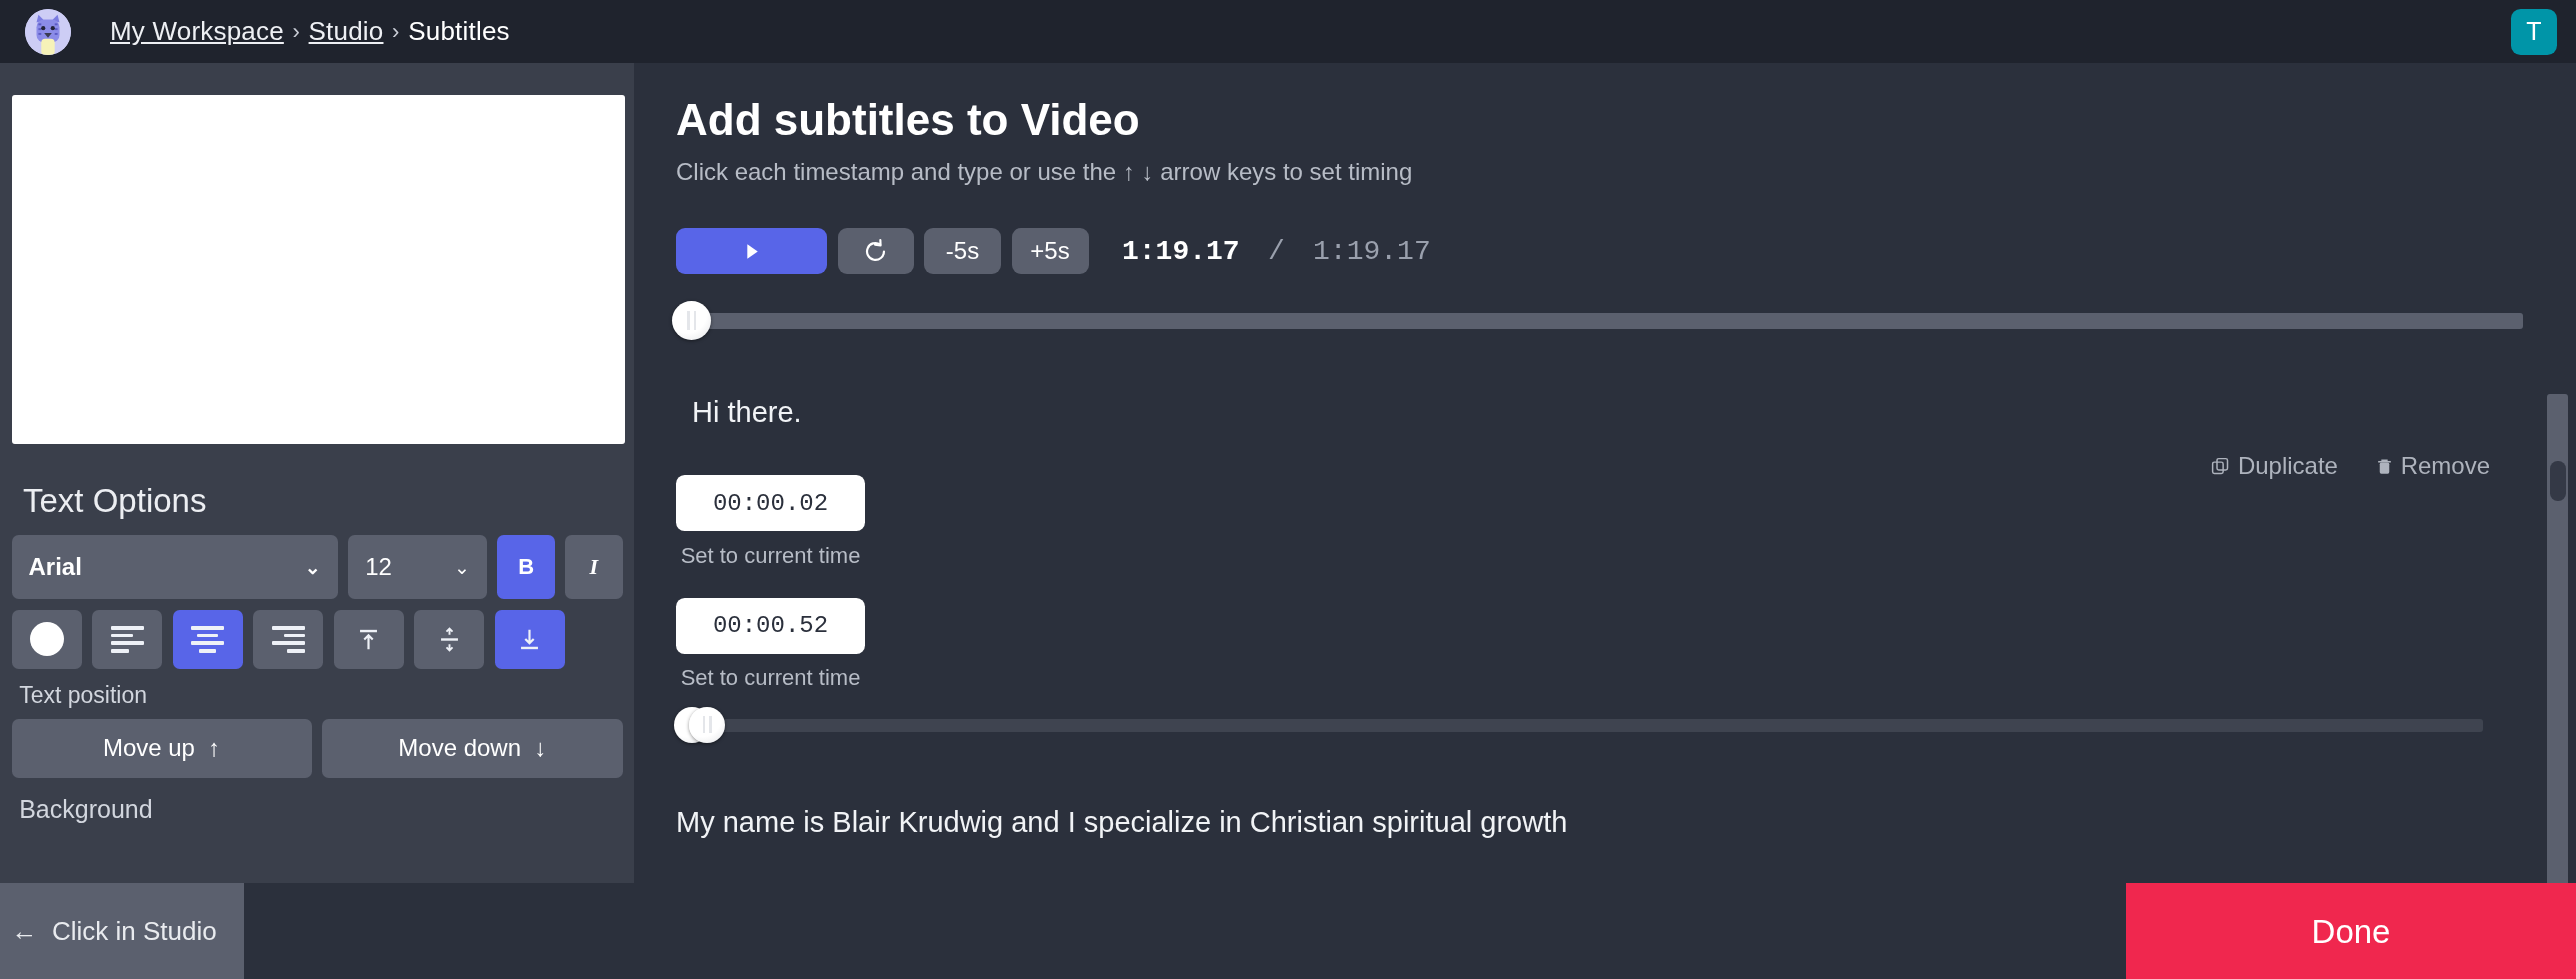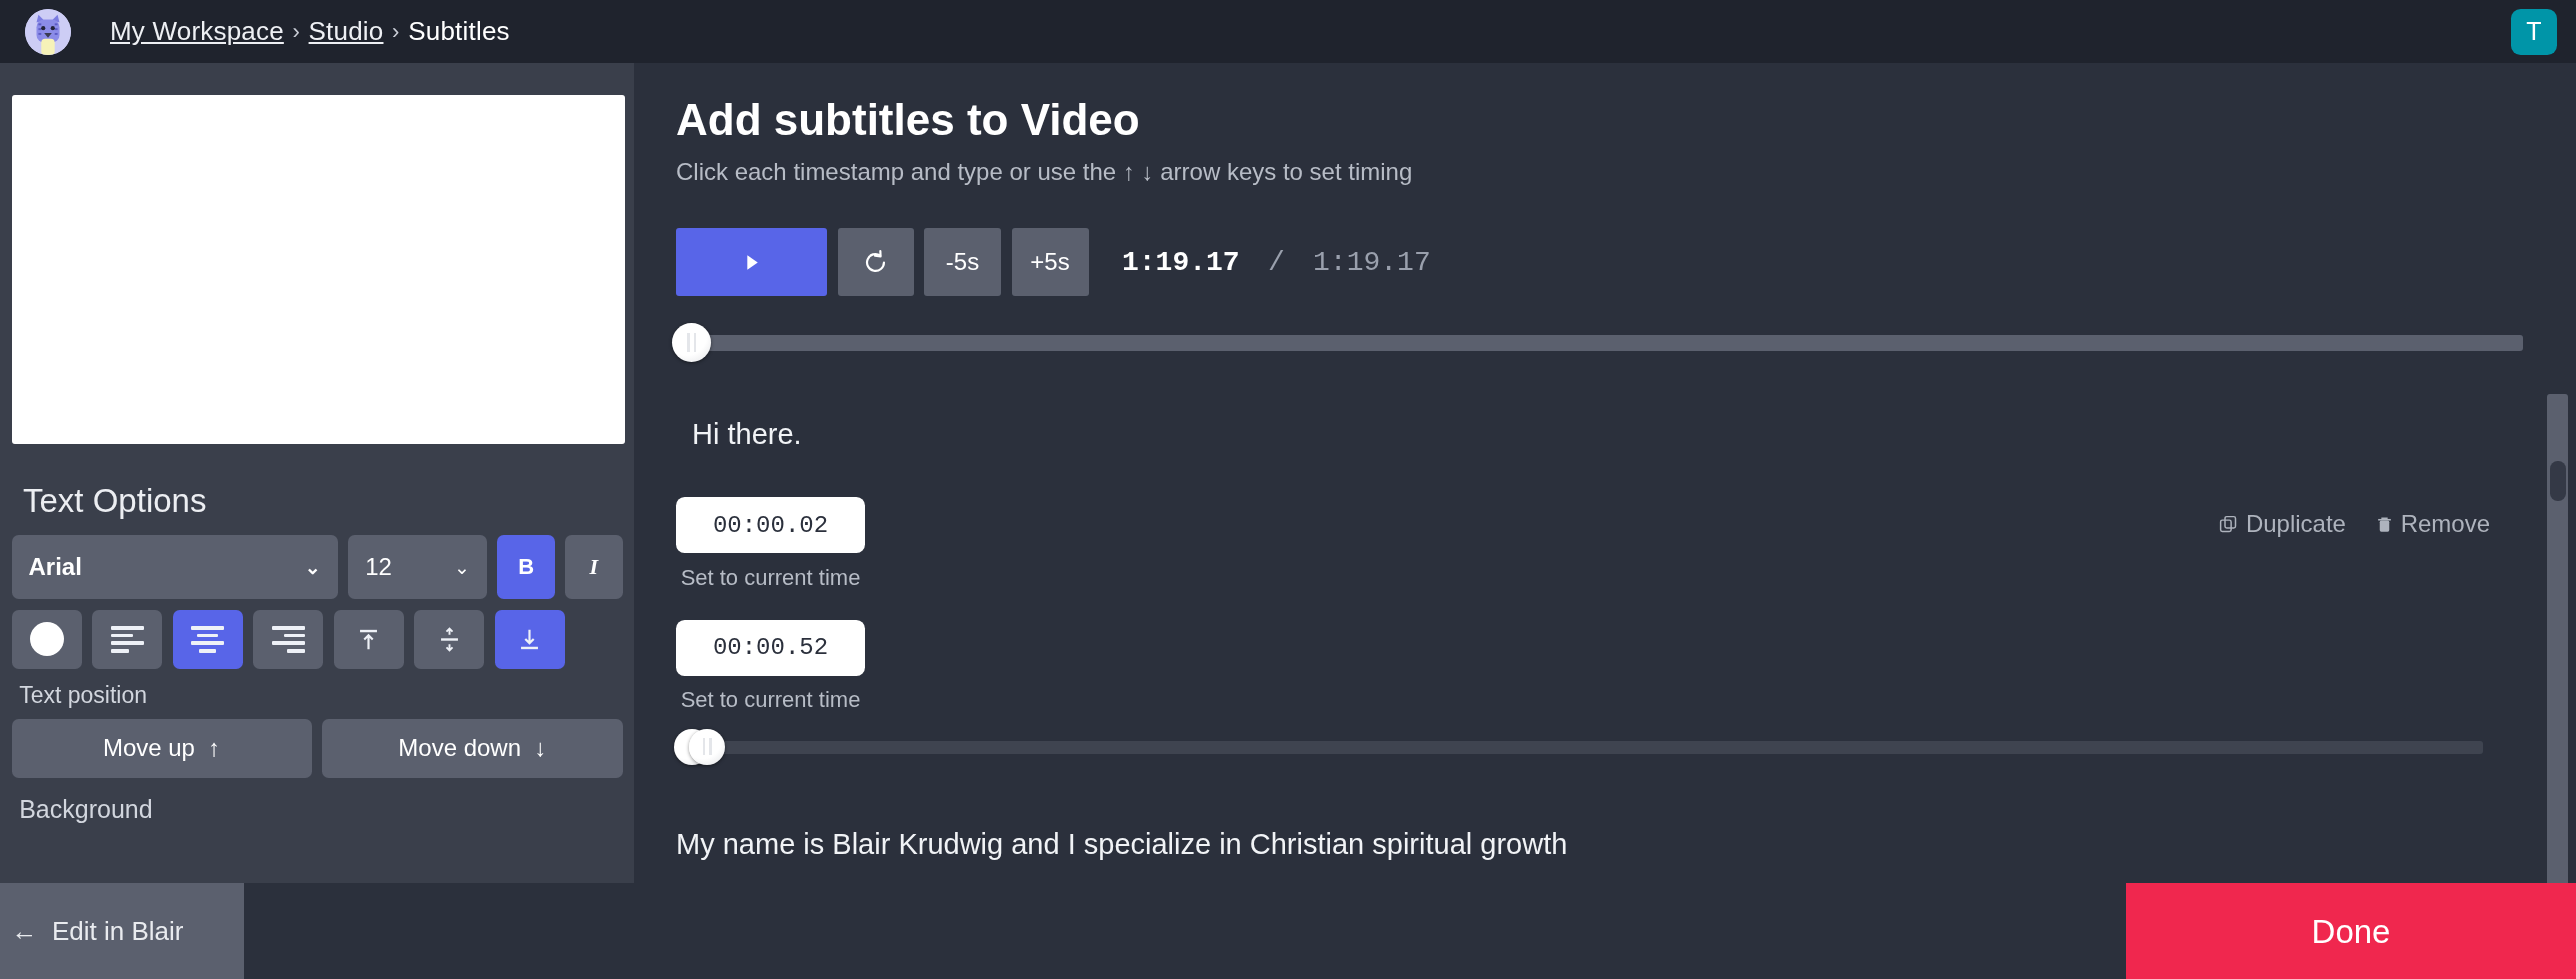--- a/index.html
+++ b/index.html
@@ -87,21 +87,21 @@
   
   .main {
     position: absolute; left: 634px; top: 63px;
     width: 1942px; height: 820px; background: #2b303c; overflow: hidden;
   }
   .main-h1 { font-size: 44px; font-weight: bold; color: #fff; margin: 32px 0 0 42px; }
   .main-sub { font-size: 24px; color: #b7bcc6; margin: 13.4px 0 0 42px; }
 
   .player-row { display: flex; align-items: center; margin: 42px 0 0 42px; gap: 10.5px; }
   .pbtn {
-    border: none; border-radius: 3px; height: 68px; color: #fff;
+    border: none; border-radius: 9px; height: 46px; color: #fff;
     font-size: 24px; display: flex; align-items: center; justify-content: center;
     cursor: pointer; background: #5b606e;
   }
   .pbtn.play { background: #5865e8; width: 151px; }
   .pbtn.sq { width: 76px; }
   .pbtn.w { width: 77px; }
   .timecode {
     margin-left: 23px; font-family: "Liberation Mono", monospace;
     font-size: 28px; color: #ffffff; font-weight: bold;
   }
@@ -127,22 +127,22 @@
   .ts-row { display: flex; margin: 46px 0 0 42px; gap: 29px; flex-direction: column; }
   .ts-col { display: flex; flex-direction: column; }
   .ts-input {
     width: 189px; height: 56px; background: #fff; border: none; border-radius: 8.6px;
     font-family: "Liberation Mono", monospace; font-size: 24px; color: #2b303c;
     text-align: center; cursor: text;
   }
   .ts-hint { font-size: 22px; color: #b7bcc6; margin-top: 11.5px; text-align: center; width: 189px; }
 
   .rowactions {
-    position: absolute; right: 86px; top: 56px; display: flex; gap: 29px;
-    font-size: 24px; color: #aeb3bd; margin-top: 36px;
+    position: absolute; right: 86px; top: 56px; display: flex; gap: 37px;
+    font-size: 24px; color: #aeb3bd;
   }
   .rowactions span { display: flex; align-items: center; gap: 6.7px; cursor: pointer; }
 
   .sub-track-wrap { position: relative; margin: 15.3px 0 0 42px; width: 1807px; height: 38px; }
   .sub-track {
     position: absolute; left: 11.5px; top: 12.4px; width: 1795px; height: 13.4px;
     background: #3f4450; border-radius: 2.9px;
   }
   .h-sm { width: 36px; height: 36px; }
   .h-sm i { height: 17px; }
@@ -376,20 +376,20 @@
     <div class="sub-text-2">My name is Blair Krudwig and I specialize in Christian spiritual growth</div>
 
     <div class="vscroll">
       <div class="vthumb"></div>
     </div>
   </div>
 
   <div class="bottombar">
     <button class="edit-studio">
       <span>←</span>
-      <span>Edit in Blair</span>
+      <span>Click in Studio</span>
     </button>
     <div class="bottom-spacer"></div>
     <button class="done-btn">Done</button>
   </div>
 
 </div>
 
 
 </body></html>

